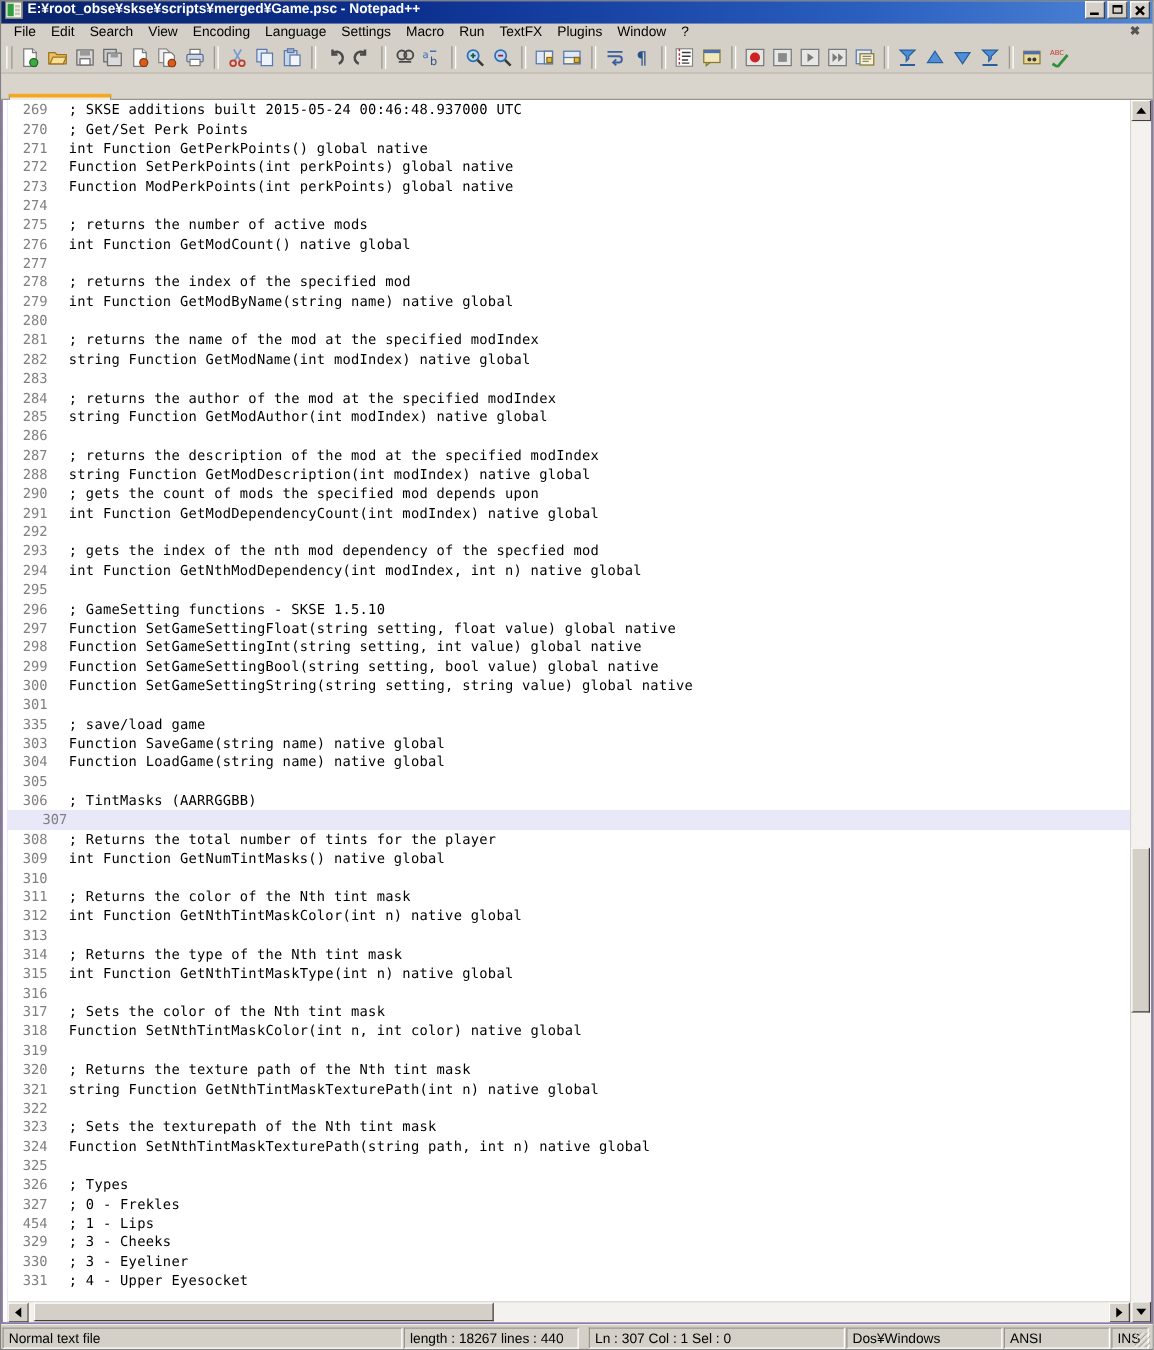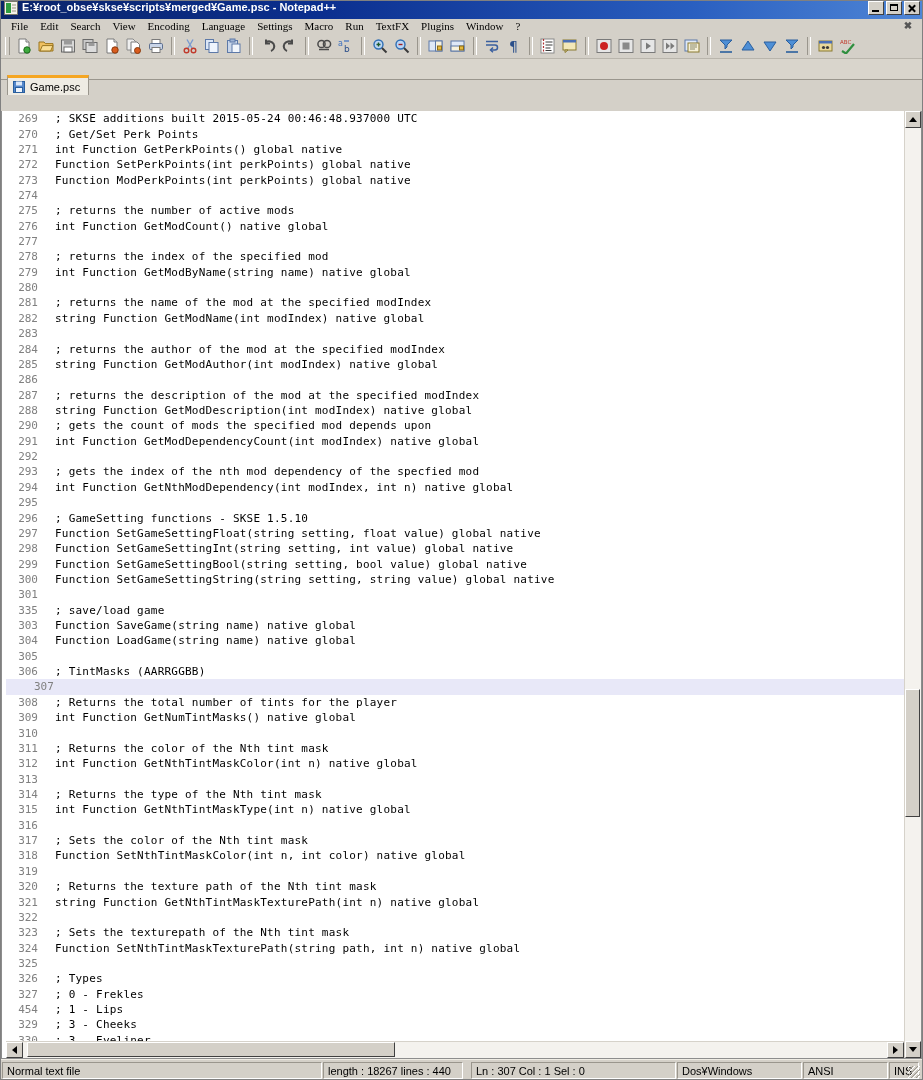--- a/index.html
+++ b/index.html
@@ -91,21 +91,20 @@
     padding-left: 4px;
     font-size: 11px;
     color: #000;
     position: relative;
   }
   .menu-item {
     padding: 0 6px;
     line-height: 15px;
     white-space: nowrap;
     cursor: default;
-    font-family: Liberation Serif, serif;
   }
   .doc-close-x {
     position: absolute; right: 8px; top: 1px;
     width: 12px; height: 12px;
     font-size: 10px; font-weight: bold;
     color: #555;
     text-align: center; line-height: 12px;
     cursor: default;
   }
 
@@ -175,21 +174,20 @@
   
   .editor-wrap {
     flex: 1 1 auto;
     display: flex;
     background: #6d28d9;
     border: 1px solid #8d8d8d;
     border-top: none;
     box-sizing: border-box;
     overflow: hidden;
     position: relative;
-    margin-top: 31px;
   }
   .edge { flex: 0 0 3px; background: #ffffff; border-right:1px solid #ffffff;}
   .code-area {
     flex: 1 1 auto;
     position: relative;
     overflow: hidden;
     background: #ffffff;
     display: flex;
     flex-direction: column;
   }

